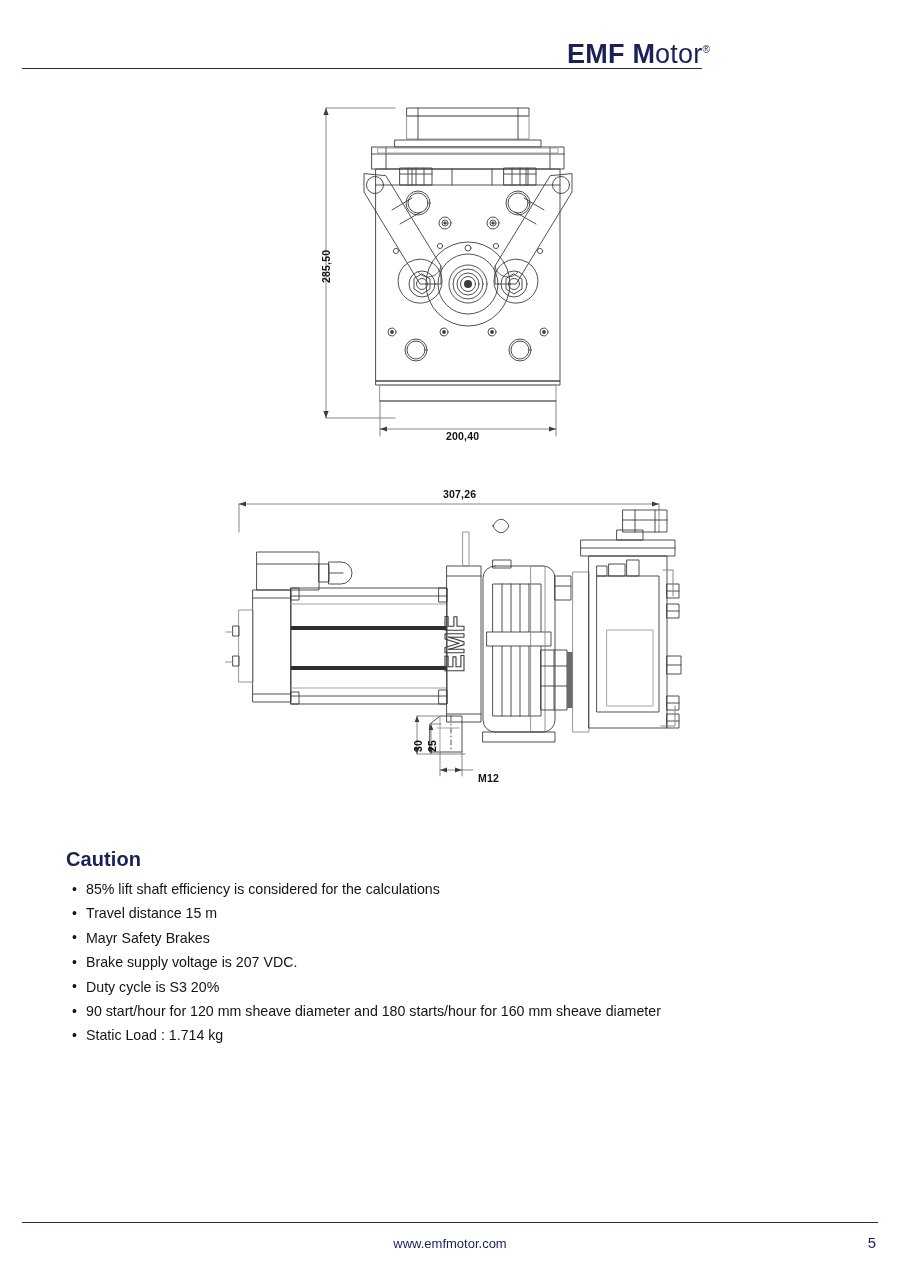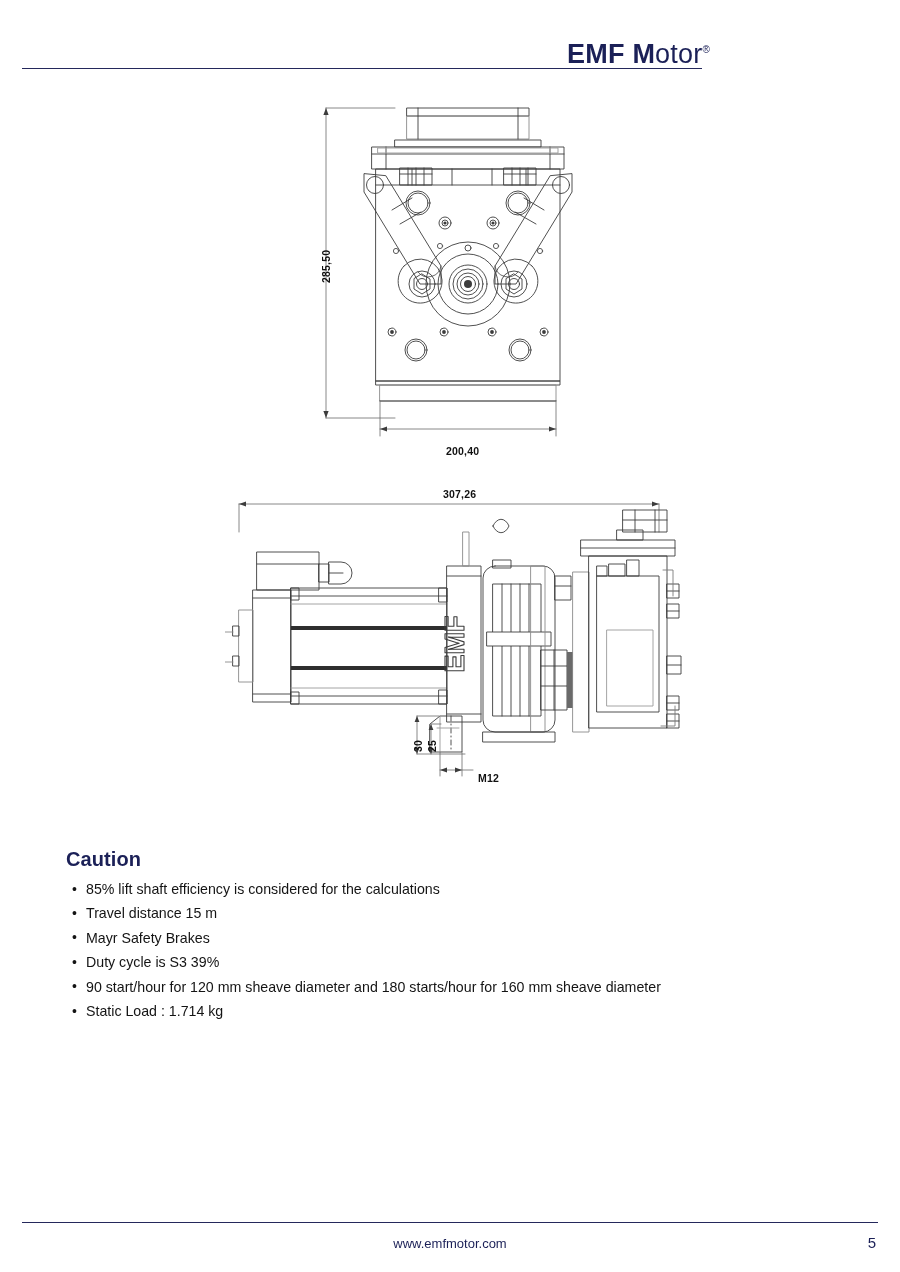--- a/index.html
+++ b/index.html
@@ -282,21 +282,21 @@
     <g stroke="#6a6a6a" stroke-width="0.8">
       <line x1="80" y1="313" x2="80" y2="348"></line>
       <line x1="256" y1="313" x2="256" y2="348"></line>
       <line x1="80" y1="341" x2="256" y2="341"></line>
       <path d="M80 341 l7 -2.6 v5.2 z" fill="#3c3c3c" stroke="none"></path>
       <path d="M256 341 l-7 -2.6 v5.2 z" fill="#3c3c3c" stroke="none"></path>
     </g>
   </svg>
 
   <div class="dim-label dim-vert" style="left: 20px; top: 195px;">285,50</div>
-  <div class="dim-label" style="left: 146px; top: 357px;">200,40</div>
+  <div class="dim-label" style="left: 146px; top: 342px;">200,40</div>
 </div>
 
 <div class="drawing" id="drawing-side">
   <svg width="460" height="320" viewBox="0 0 460 320" fill="none" stroke="#3c3c3c" stroke-width="0.9" stroke-linecap="round" stroke-linejoin="round">
 
     <g stroke="#6a6a6a" stroke-width="0.8">
       <line x1="14" y1="24" x2="434" y2="24"></line>
       <path d="M14 24 l7 -2.6 v5.2 z" fill="#3c3c3c" stroke="none"></path>
       <path d="M434 24 l-7 -2.6 v5.2 z" fill="#3c3c3c" stroke="none"></path>
       <line x1="14" y1="24" x2="14" y2="52"></line>
@@ -438,21 +438,22 @@
   <div class="dim-label dim-vert" style="left: 201px; top: 272px;">25</div>
   <div class="dim-label" style="left: 253px; top: 292px;">M12</div>
 </div>
 
 <div id="caution">
   <h2 id="caution-title">Caution</h2>
   <ul id="caution-list">
     <li><span>85% lift shaft efficiency is considered for the calculations</span></li>
     <li><span>Travel distance 15 m</span></li>
     <li><span>Mayr Safety Brakes</span></li>
-    <li><span>Duty cycle is S3 39%</span></li>
+    <li><span>Brake supply voltage is 207 VDC.</span></li>
+    <li><span>Duty cycle is S3 20%</span></li>
     <li><span>90 start/hour for 120 mm sheave diameter and 180 starts/hour for 160 mm sheave diameter</span></li>
     <li><span>Static Load : 1.714 kg</span></li>
   </ul>
 </div>
 
 <div id="footer">
   <div id="footer-rule"></div>
   <div id="footer-url">www.emfmotor.com</div>
   <div id="footer-page">5</div>
 </div>

